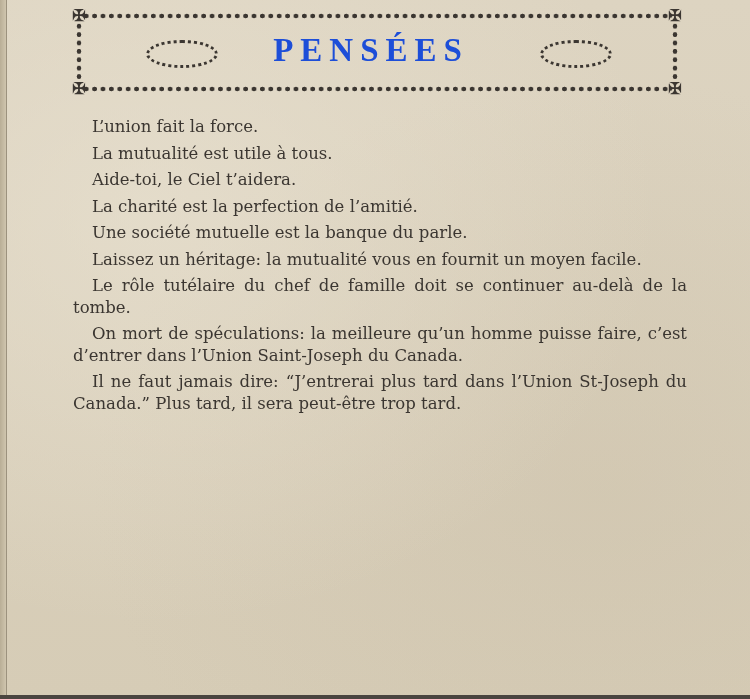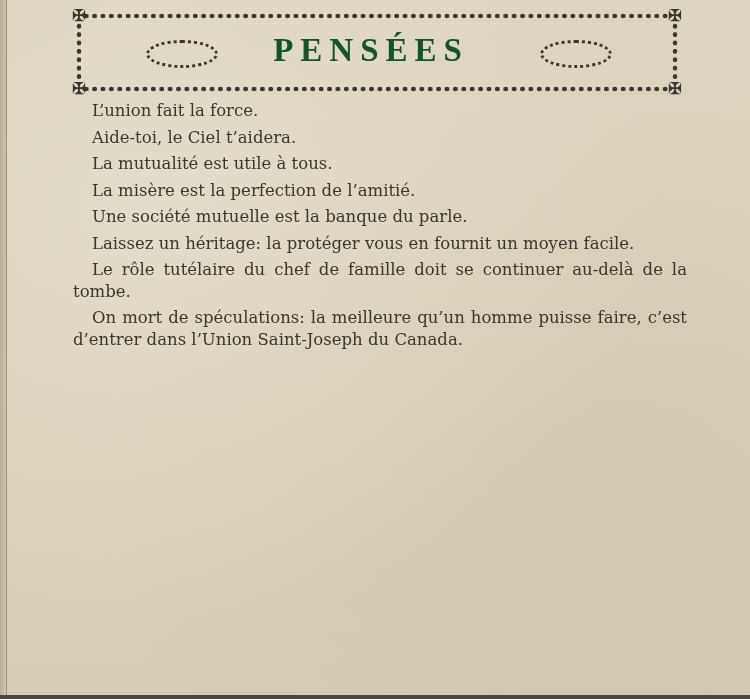--- a/index.html
+++ b/index.html
@@ -45,23 +45,23 @@
   .c-bl { left: 0; top: 74px; } .c-br { right: 0; top: 74px; }
   .oval {
     position: absolute; top: 32px; width: 66px; height: 22px;
     border: 3px dotted #3b3631; border-radius: 50%;
   }
   .oval-left { left: 74px; }
   .oval-right { left: 468px; }
   .title {
     position: absolute; left: 0; right: 12px; top: 24px; text-align: center;
     font-family: "Liberation Serif", "DejaVu Serif", serif;
-    font-size: 33px; font-weight: bold; letter-spacing: 7px; color: #14532d;
+    font-size: 33px; font-weight: bold; letter-spacing: 7px; color: #1d4ed8;
   }
-  .body { position: absolute; left: 73px; top: 100px; width: 614px; }
+  .body { position: absolute; left: 73px; top: 116px; width: 614px; }
   .para {
     font-size: 16.5px; line-height: 21.5px; text-indent: 19px;
     text-align: justify; margin: 0 0 5px 0;
   }
 </style>
 </head>
 <body>
 
 <div class="left-edge"></div>
 
@@ -74,22 +74,23 @@
   <div class="corner c-tr">✠</div>
   <div class="corner c-bl">✠</div>
   <div class="corner c-br">✠</div>
   <div class="oval oval-left"></div>
   <div class="oval oval-right"></div>
   <div class="title">PENSÉES</div>
 </div>
 
 <div class="body">
   <p class="para">L’union fait la force.</p>
+  <p class="para">La mutualité est utile à tous.</p>
   <p class="para">Aide-toi, le Ciel t’aidera.</p>
-  <p class="para">La mutualité est utile à tous.</p>
-  <p class="para">La misère est la perfection de l’amitié.</p>
+  <p class="para">La charité est la perfection de l’amitié.</p>
   <p class="para">Une société mutuelle est la banque du parle.</p>
-  <p class="para">Laissez un héritage: la protéger vous en fournit un moyen facile.</p>
+  <p class="para">Laissez un héritage: la mutualité vous en fournit un moyen facile.</p>
   <p class="para">Le rôle tutélaire du chef de famille doit se continuer au-delà de la tombe.</p>
   <p class="para">On mort de spéculations: la meilleure qu’un homme puisse faire, c’est d’entrer dans l’Union Saint-Joseph du Canada.</p>
+  <p class="para">Il ne faut jamais dire: “J’entrerai plus tard dans l’Union St-Joseph du Canada.” Plus tard, il sera peut-être trop tard.</p>
 </div>
 
 <div class="bottom-edge"></div>
 
 </body></html>

